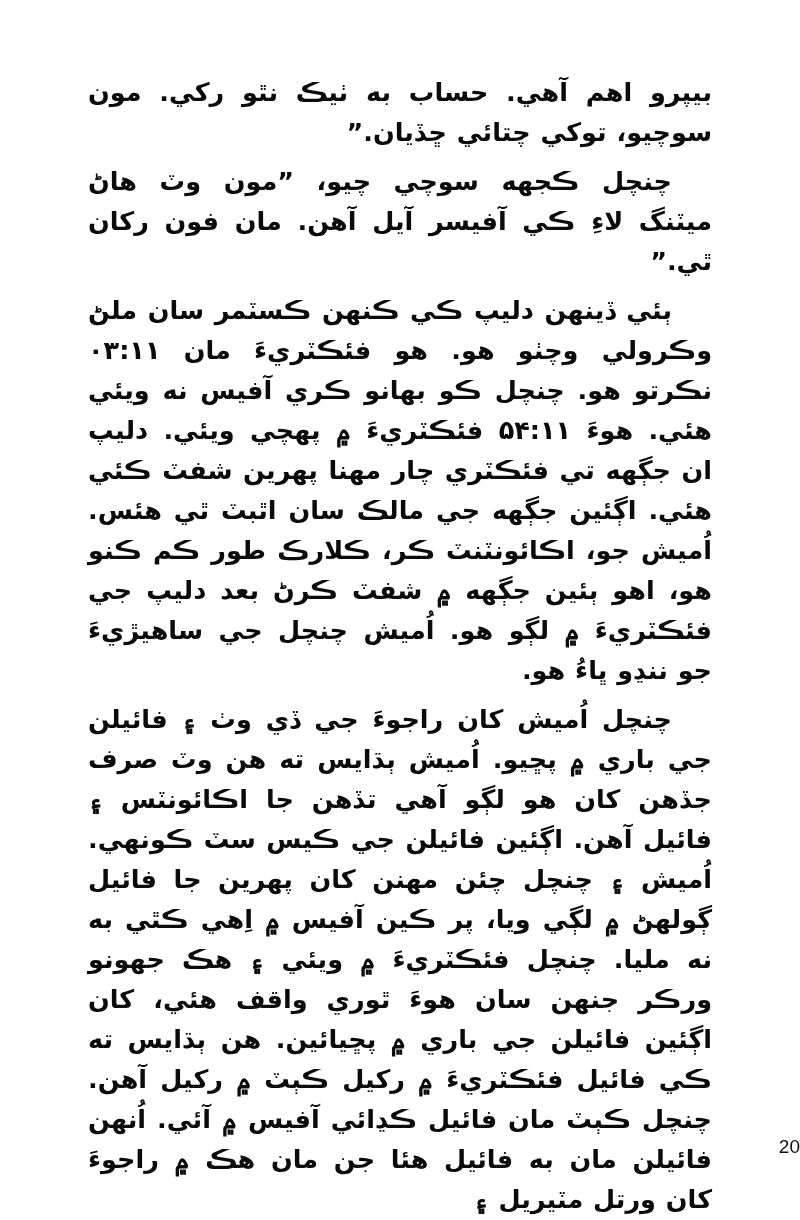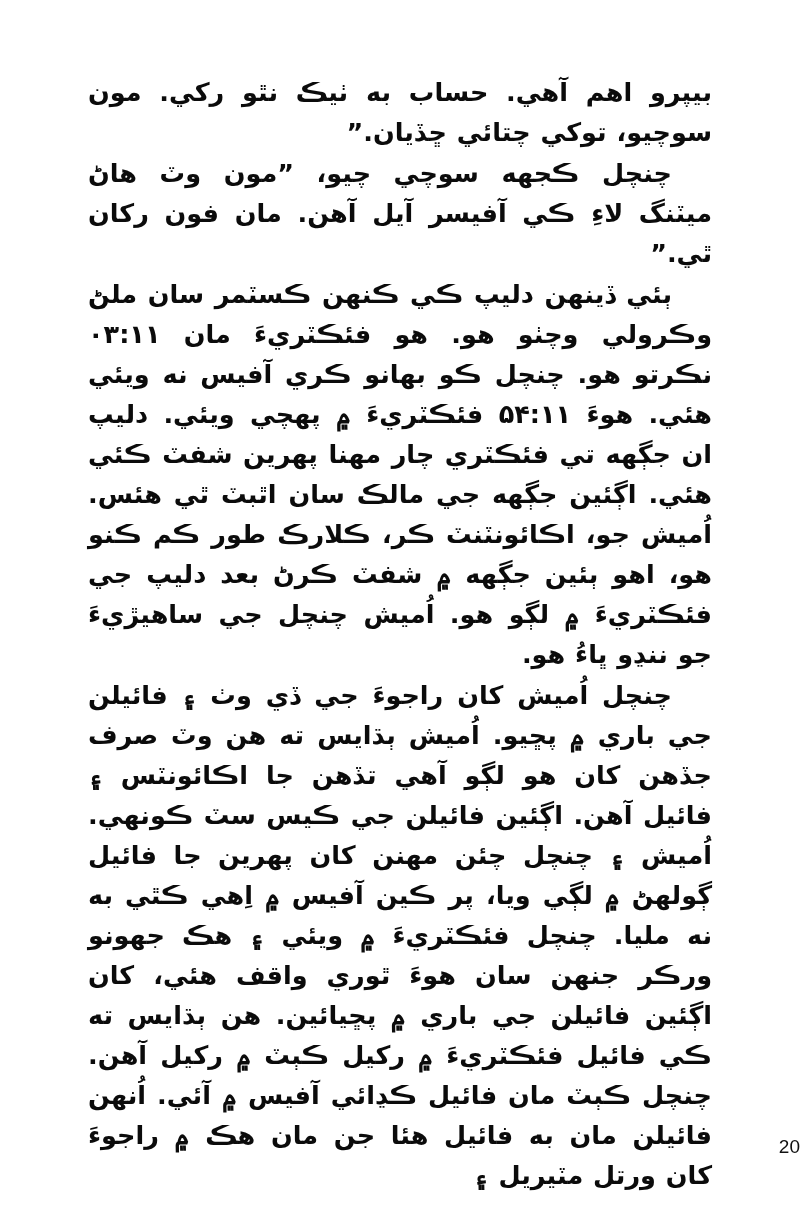--- a/index.html
+++ b/index.html
@@ -42,21 +42,21 @@
     font-size: 25.5px;
     line-height: 40px;
     color: #0b0b0b;
     margin: 0 0 0 0;
     letter-spacing: 0px;
     word-spacing: 1px;
     -webkit-font-smoothing: none;
   }
 
   .para + .para {
-    margin-top: 1px;
+    margin-top: 9px;
   }
 
   .para.indent {
     text-indent: 40px;
   }
 
   .page-number {
     position: absolute;
     left: 0;
     right: 0;

